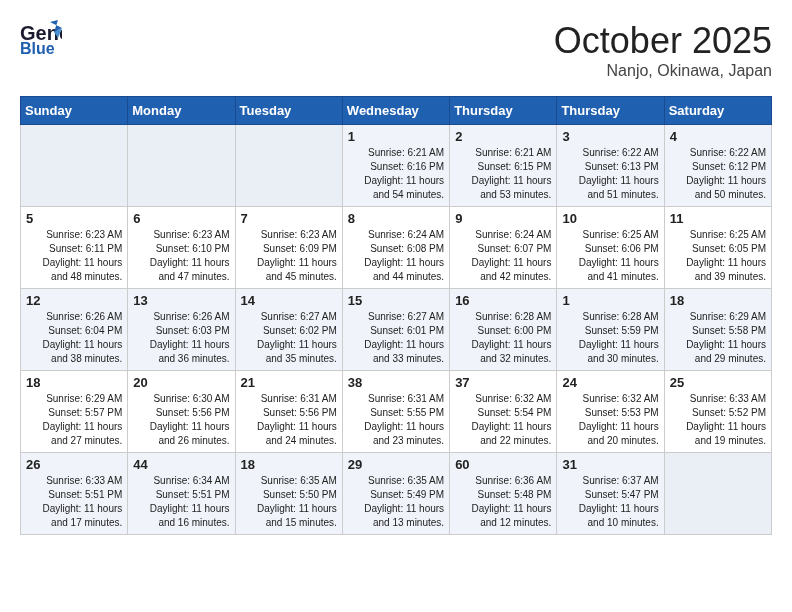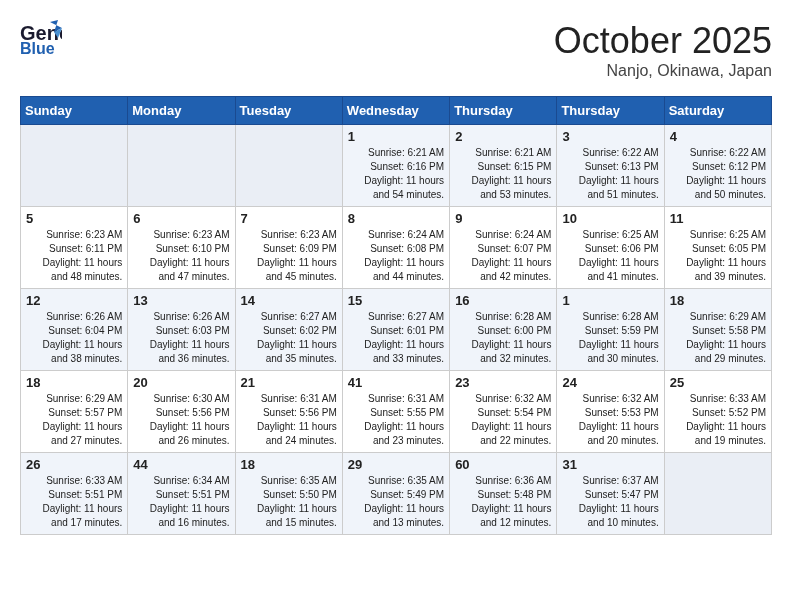--- a/index.html
+++ b/index.html
@@ -206,25 +206,25 @@
         </td>
         <td>
           <span class="day-num">20</span>
           <div class="day-info">Sunrise: 6:30 AM<br>Sunset: 5:56 PM<br>Daylight: 11 hours<br>and 26 minutes.</div>
         </td>
         <td>
           <span class="day-num">21</span>
           <div class="day-info">Sunrise: 6:31 AM<br>Sunset: 5:56 PM<br>Daylight: 11 hours<br>and 24 minutes.</div>
         </td>
         <td>
-          <span class="day-num">41</span>
+          <span class="day-num">38</span>
           <div class="day-info">Sunrise: 6:31 AM<br>Sunset: 5:55 PM<br>Daylight: 11 hours<br>and 23 minutes.</div>
         </td>
         <td>
-          <span class="day-num">23</span>
+          <span class="day-num">37</span>
           <div class="day-info">Sunrise: 6:32 AM<br>Sunset: 5:54 PM<br>Daylight: 11 hours<br>and 22 minutes.</div>
         </td>
         <td>
           <span class="day-num">24</span>
           <div class="day-info">Sunrise: 6:32 AM<br>Sunset: 5:53 PM<br>Daylight: 11 hours<br>and 20 minutes.</div>
         </td>
         <td>
           <span class="day-num">25</span>
           <div class="day-info">Sunrise: 6:33 AM<br>Sunset: 5:52 PM<br>Daylight: 11 hours<br>and 19 minutes.</div>
         </td>

